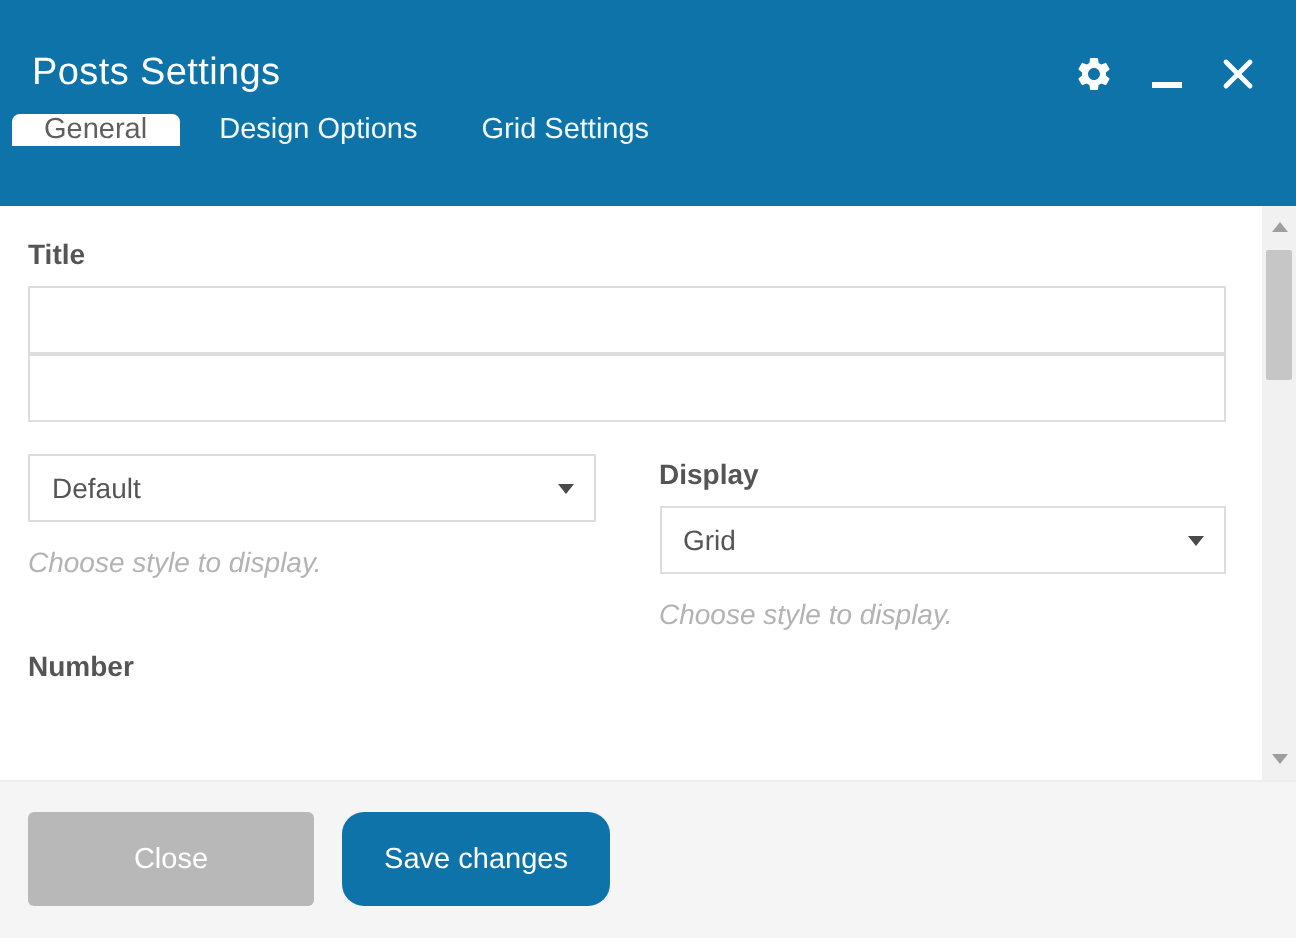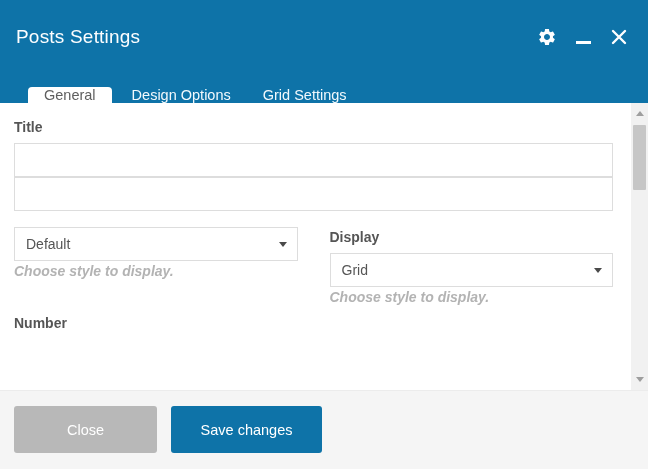--- a/index.html
+++ b/index.html
@@ -22,57 +22,57 @@
   
   .titlebar{position:absolute;top:0;left:0;right:0;height:57px;background:var(--accent);
     display:flex;align-items:center;padding:16px 18px 0 16px;}
   .titlebar-title{color:#fdfeff;font-size:19px;font-weight:400;letter-spacing:.2px;flex:1;}
   .titlebar-controls{display:flex;align-items:center;gap:14px;}
   .tb-icon{display:flex;align-items:center;justify-content:center;width:22px;height:22px;cursor:pointer;}
   .minimize-bar{display:block;width:15px;height:3px;background:#fdfeff;margin-top:12px;}
 
   
   .tabs{position:absolute;top:57px;left:0;right:0;height:46px;background:var(--accent);
-    display:flex;align-items:flex-end;padding-left:28px;}
+    display:flex;align-items:flex-start;padding-left:6px;}
   .tab{display:flex;align-items:center;padding:0 16px;font-size:14.5px;color:#f2f9fd;cursor:pointer;}
   .tab.active{background:#ffffff;color:#5f5f5f;border-radius:4px 4px 0 0;margin-right:4px;}
 
   
   .content{position:absolute;top:103px;left:0;right:17px;height:287px;background:var(--content-bg);
     padding:14px 18px 0 14px;overflow:hidden;}
   .form-area{height:267px;overflow:hidden;}
   .field-label{font-size:14px;font-weight:700;color:var(--label);line-height:20px;margin:8px 0 6px;}
   .text-input{width:100%;height:34px;border:1px solid var(--border);background:#fff;
     font-family:"Liberation Sans", sans-serif;font-size:14px;color:#444;padding:0 10px;outline:none;}
   .row2{display:flex;gap:32px;margin-top:16px;}
   .col{flex:1;min-width:0;}
   .col .field-label{margin-top:0;}
   .select-box{position:relative;height:34px;border:1px solid var(--border);background:#fff;
     display:flex;align-items:center;padding:0 10px 0 11px;font-size:14px;color:#555;cursor:pointer;}
   .select-caret{position:absolute;right:10px;top:50%;margin-top:-2px;width:0;height:0;
     border-left:4px solid transparent;border-right:4px solid transparent;border-top:5px solid #4a4a4a;}
-  .helper{font-size:14px;font-style:italic;color:var(--helper);margin-top:0;line-height:20px;font-weight:bold;}
+  .helper{font-size:14px;font-style:italic;color:var(--helper);margin-top:10px;line-height:20px;}
   .clipped-label{margin-top:6px;}
 
   
   .scrollbar{position:absolute;top:103px;right:0;width:17px;height:287px;background:var(--track);}
   .sb-btn{position:absolute;left:0;width:17px;height:17px;display:flex;align-items:center;justify-content:center;cursor:pointer;}
   .sb-up{top:2px;}
   .sb-down{bottom:2px;}
   .tri-up{width:0;height:0;border-left:4px solid transparent;border-right:4px solid transparent;border-bottom:5px solid var(--arrow);}
   .tri-down{width:0;height:0;border-left:4px solid transparent;border-right:4px solid transparent;border-top:5px solid var(--arrow);}
   .sb-thumb{position:absolute;top:22px;left:2px;width:13px;height:65px;background:var(--thumb);border-radius:1px;cursor:grab;}
 
   
   .footer{position:absolute;left:0;right:0;bottom:0;height:79px;background:var(--footer-bg);
     border-top:1px solid #ececec;display:flex;align-items:flex-start;gap:14px;padding:15px 0 0 14px;}
   .btn{height:47px;border:none;border-radius:3px;font-family:"Liberation Sans", sans-serif;
     font-size:14.5px;color:#ffffff;cursor:pointer;}
   .btn-close{width:143px;background:var(--close-bg);}
-  .btn-save{width:151px;background:var(--accent);}
+  .btn-save{width:134px;background:var(--accent);border-radius:11px;}
 </style>
 </head>
 <body>
 
 <div class="modal">
 
   <div class="titlebar">
     <div class="titlebar-title">Posts Settings</div>
     <div class="titlebar-controls">
       <span class="tb-icon">

